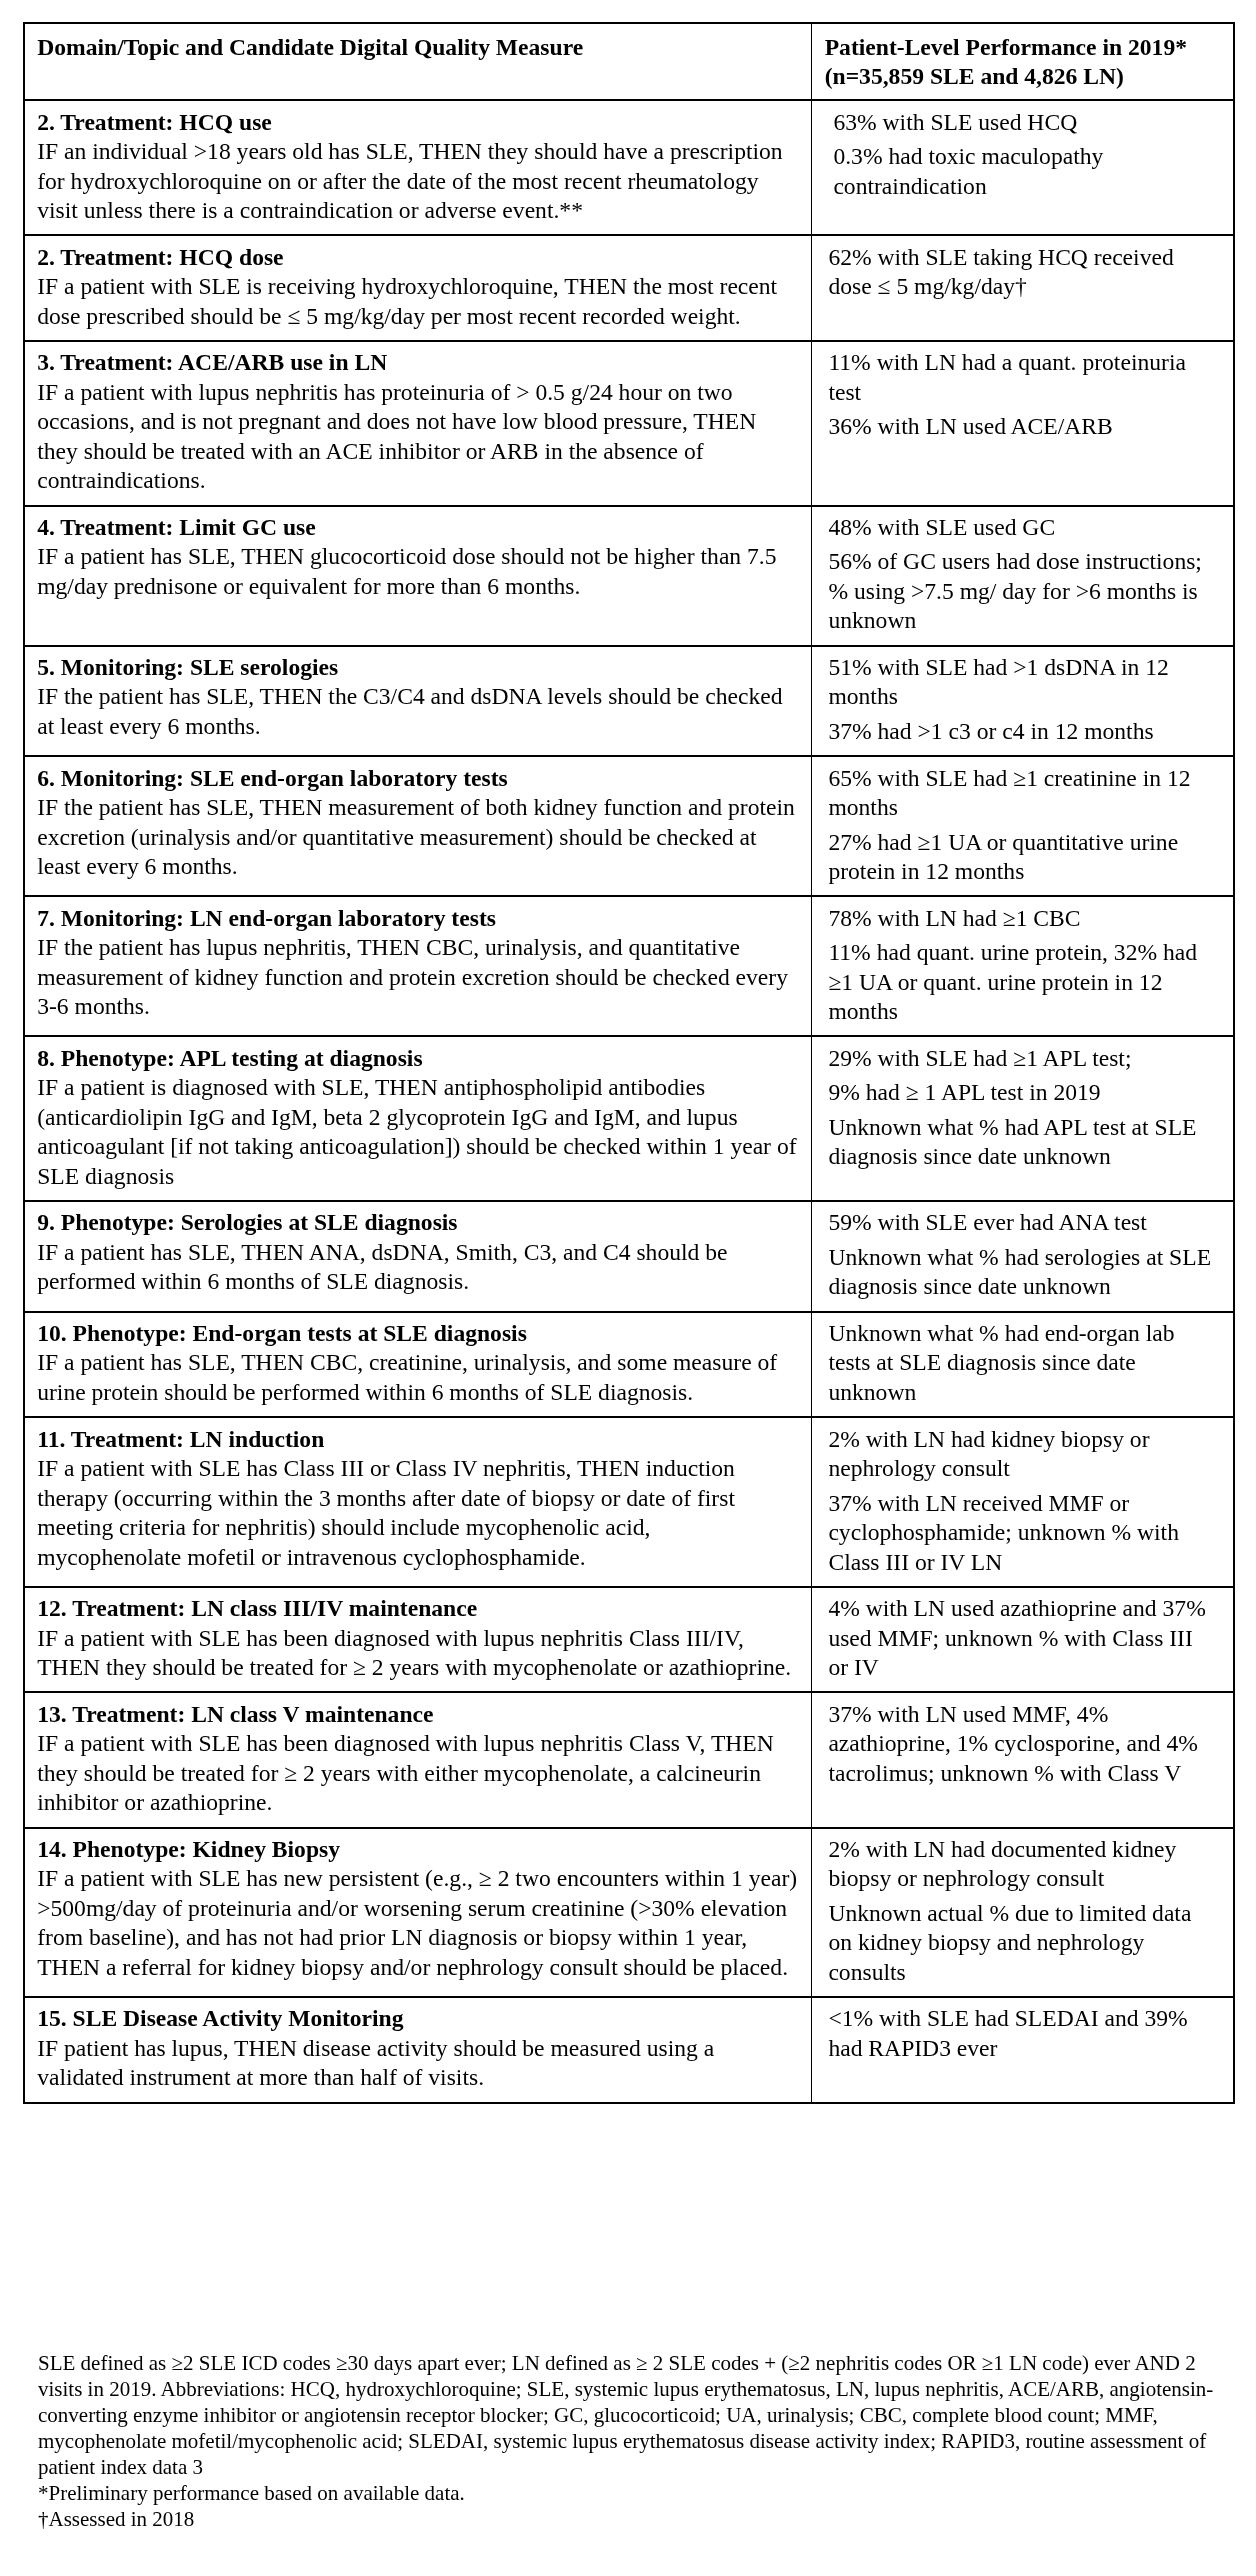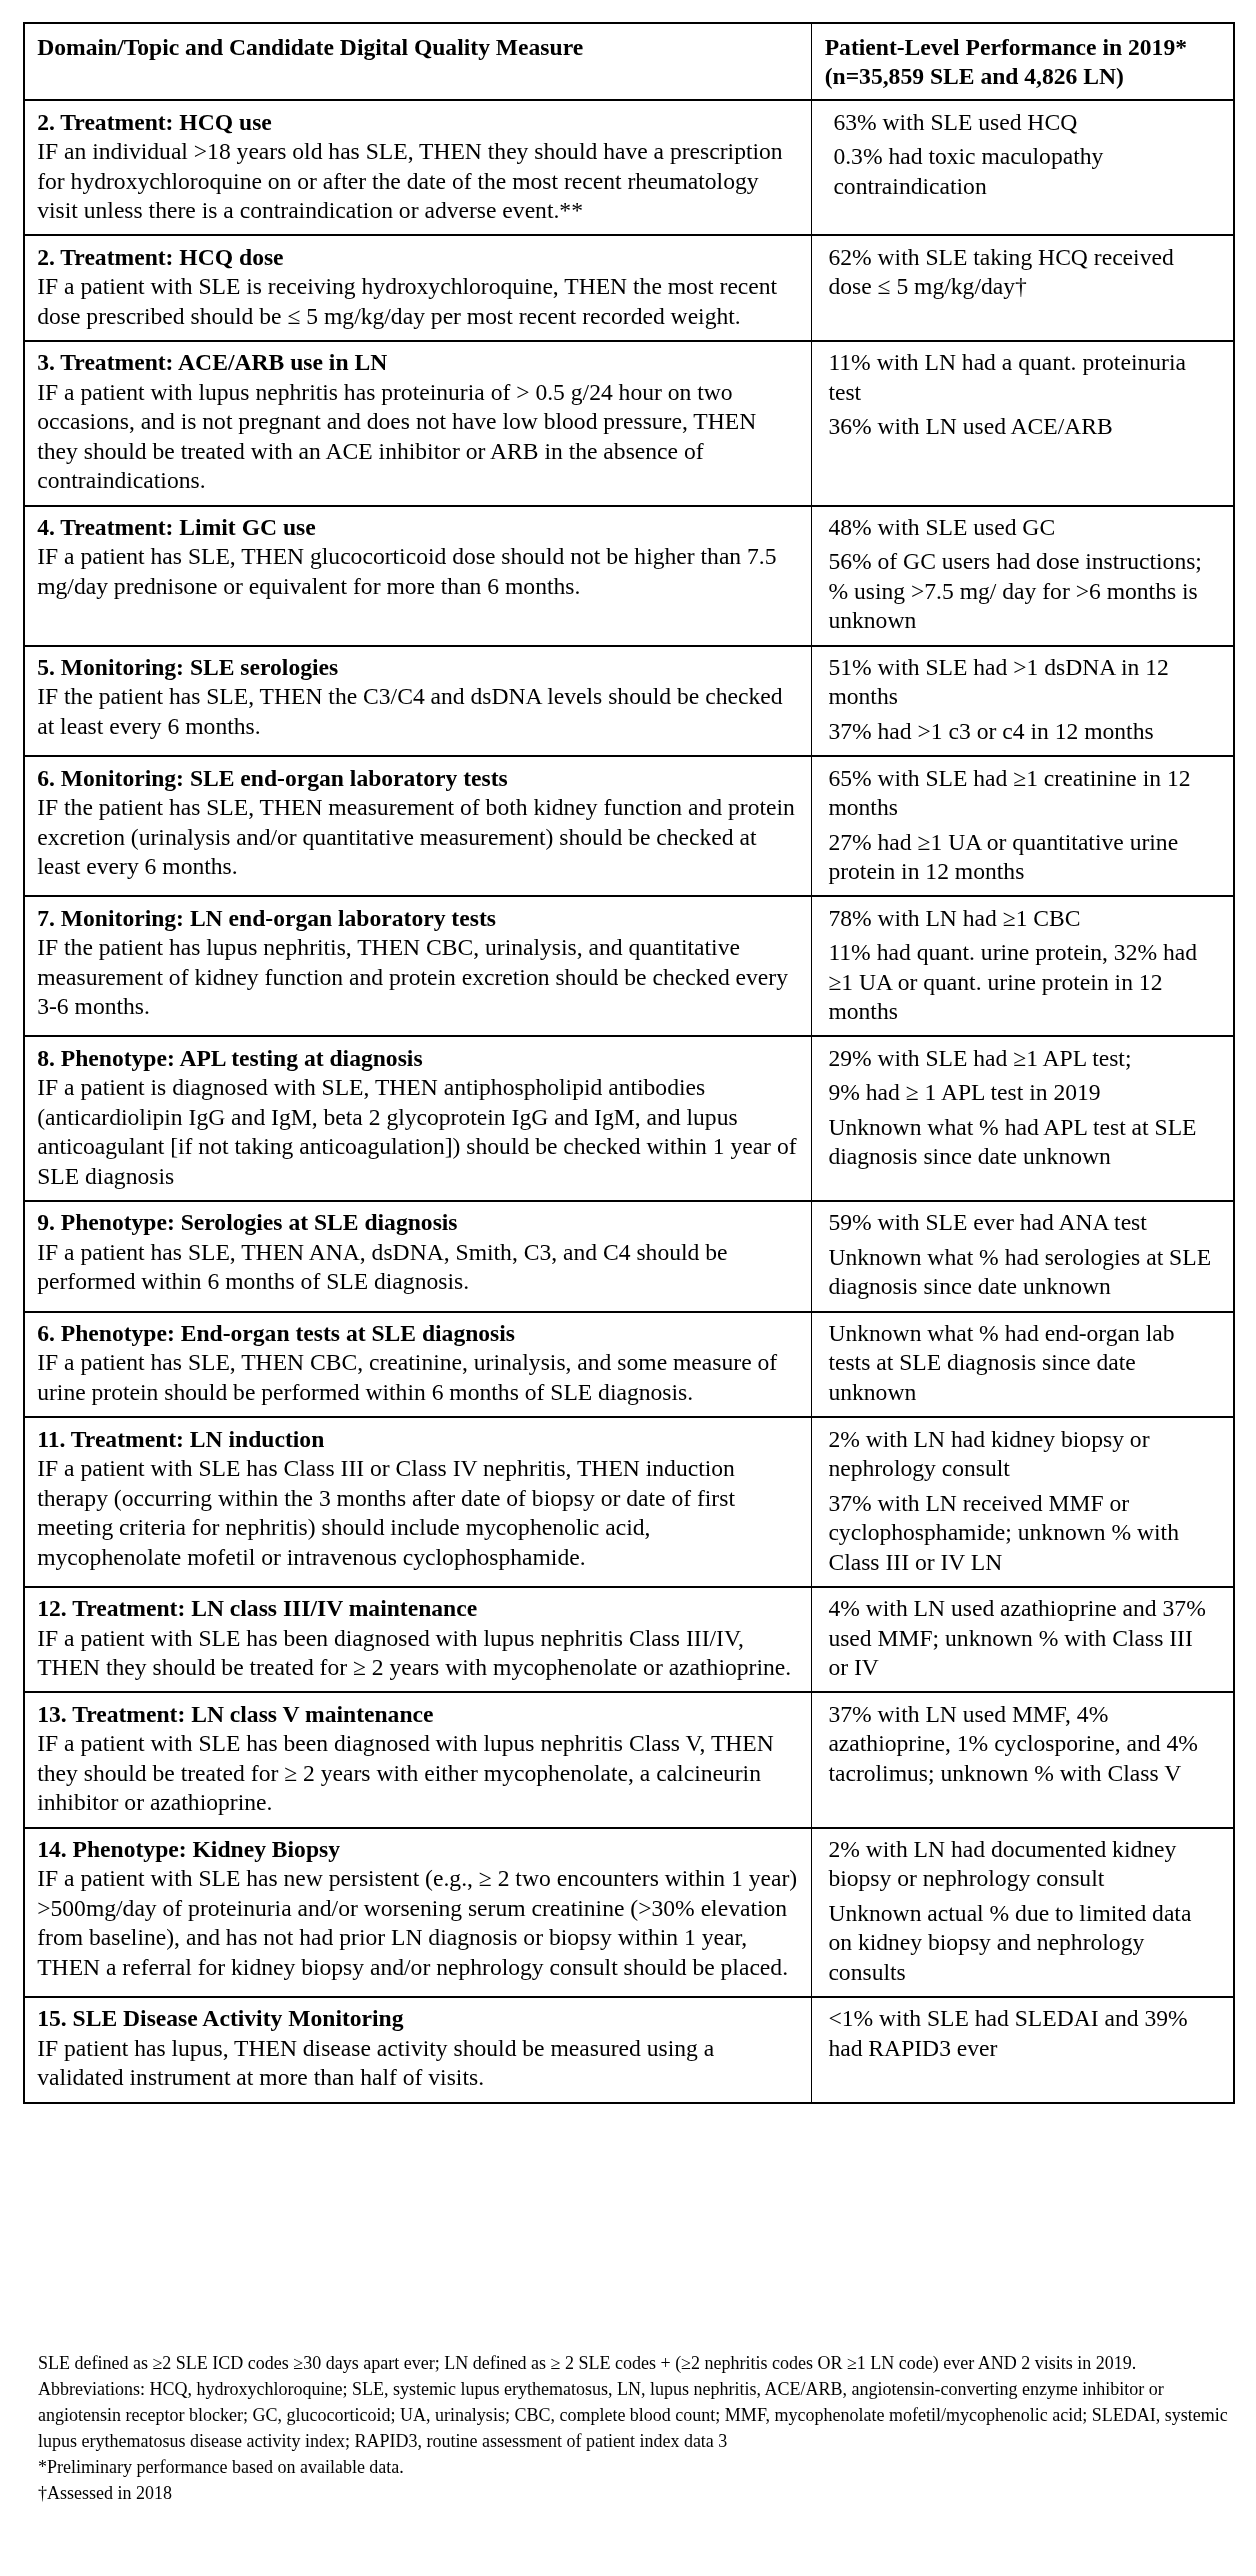--- a/index.html
+++ b/index.html
@@ -62,21 +62,21 @@
     display: block;
     margin-bottom: 5px;
   }
   .perf-line:last-child { margin-bottom: 0; }
   .perf-line.indent { padding-left: 5px; }
   .footnotes {
     position: absolute;
     left: 38px;
     top: 2350px;
     width: 1194px;
-    font-size: 18px;
+    font-size: 21px;
     line-height: 26px;
   }
   .footnotes p {
     margin: 0;
   }
 </style>
 </head>
 <body>
 
 <div class="table-wrap">
@@ -182,21 +182,21 @@
             <span class="m-title">9. Phenotype: Serologies at SLE diagnosis</span>
             <span class="m-desc">IF a patient has SLE, THEN ANA, dsDNA, Smith, C3, and C4 should be performed within 6 months of SLE diagnosis.</span>
           </td>
           <td class="perf">
             <span class="perf-line">59% with SLE ever had ANA test</span>
             <span class="perf-line">Unknown what % had serologies at SLE diagnosis since date unknown</span>
           </td>
         </tr>
         <tr>
           <td class="measure">
-            <span class="m-title">6. Phenotype: End-organ tests at SLE diagnosis</span>
+            <span class="m-title">10. Phenotype: End-organ tests at SLE diagnosis</span>
             <span class="m-desc">IF a patient has SLE, THEN CBC, creatinine, urinalysis, and some measure of urine protein should be performed within 6 months of SLE diagnosis.</span>
           </td>
           <td class="perf">
             <span class="perf-line">Unknown what % had end-organ lab tests at SLE diagnosis since date unknown</span>
           </td>
         </tr>
         <tr>
           <td class="measure">
             <span class="m-title">11. Treatment: LN induction</span>
             <span class="m-desc">IF a patient with SLE has Class III or Class IV nephritis, THEN induction therapy (occurring within the 3 months after date of biopsy or date of first meeting criteria for nephritis) should include mycophenolic acid, mycophenolate mofetil or intravenous cyclophosphamide.</span>

